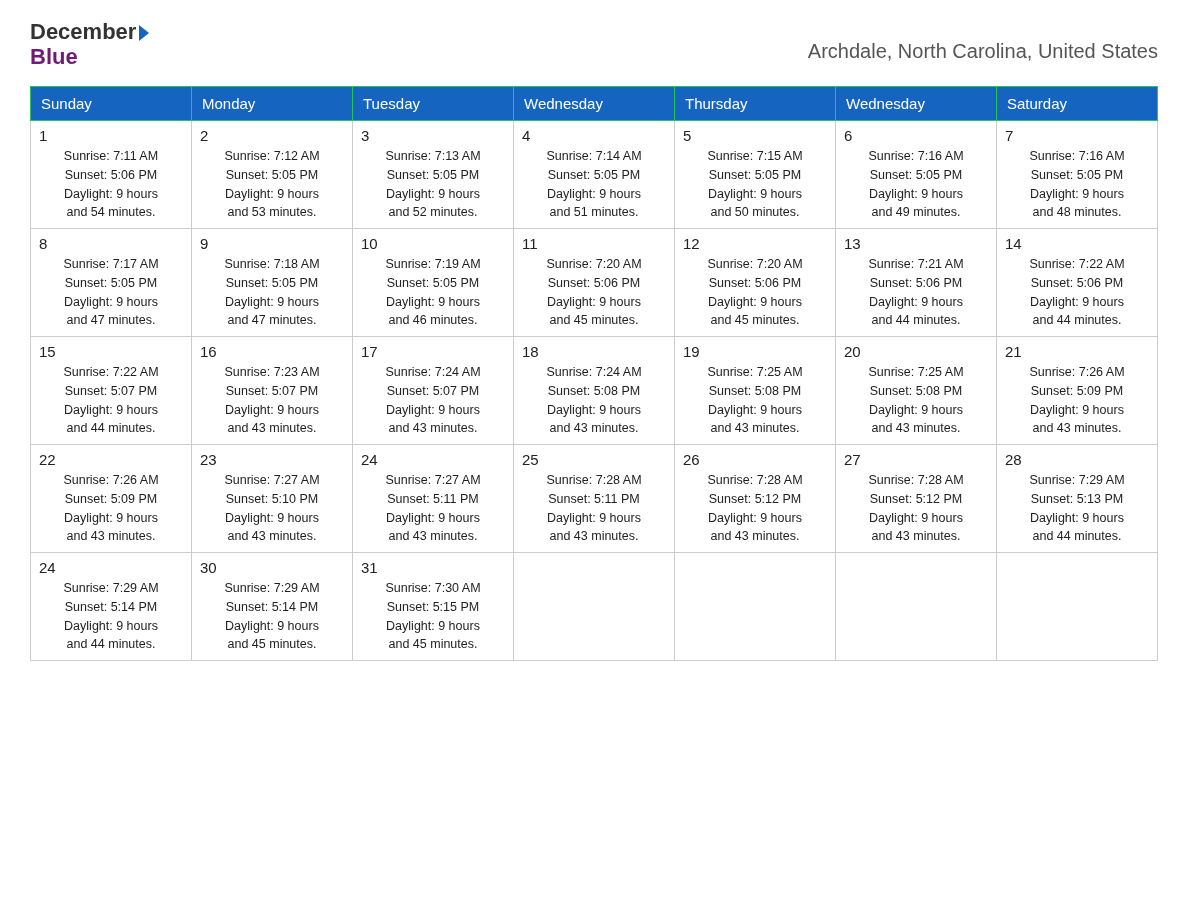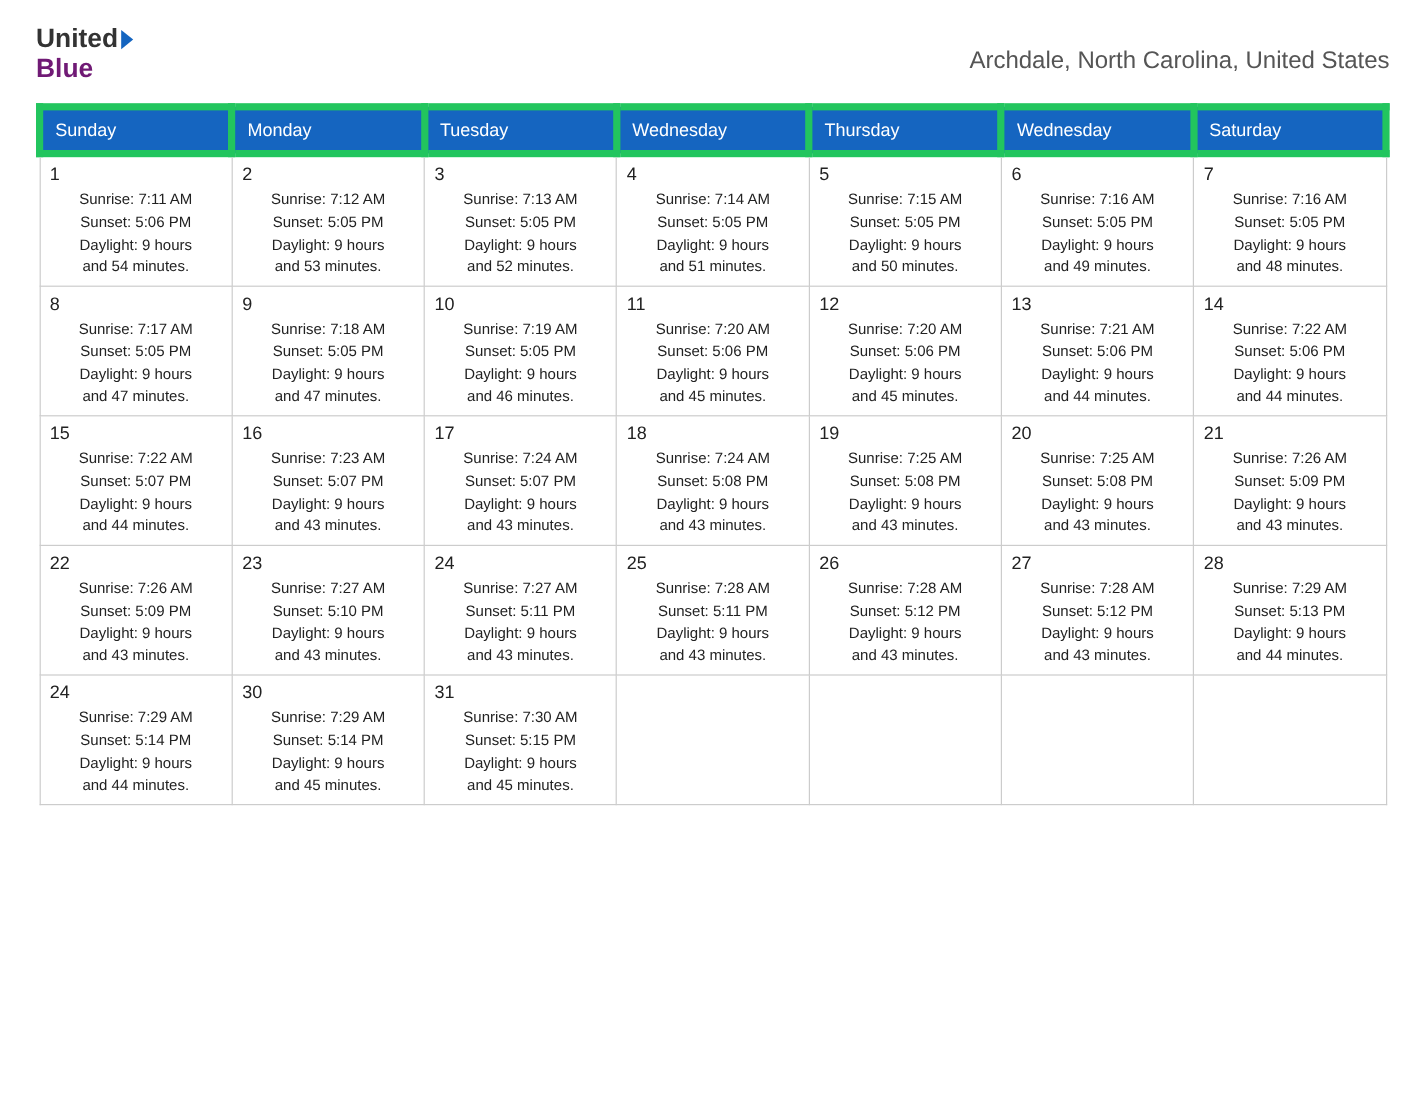--- a/index.html
+++ b/index.html
@@ -64,21 +64,21 @@
       border-collapse: collapse;
       border: 1px solid #ccc;
     }
     .calendar th {
       background-color: #1565c0;
       color: #fff;
       font-size: 15px;
       font-weight: normal;
       padding: 8px 10px;
       text-align: left;
-      border: 6px solid #22c55e;
+      border: 1px solid #22c55e;
     }
     .calendar td {
       vertical-align: top;
       padding: 6px 8px;
       border: 1px solid #ccc;
       font-size: 12.5px;
       color: #222;
       width: calc(100% / 7);
       min-height: 100px;
     }
@@ -103,21 +103,21 @@
     .empty-cell {
       background: #fff !important;
     }
   </style>
 </head>
 <body>
 
 <div class="header-area">
   <div class="logo">
     <div style="display:flex; align-items:center;">
-      <span class="logo-general">United</span>
+      <span class="logo-general">December</span>
       <div class="logo-triangle"></div>
     </div>
     <span class="logo-blue">Blue</span>
   </div>
   <div class="title-area">
     <div class="location-title">Archdale, North Carolina, United States</div>
   </div>
 </div>
 
 <table class="calendar">

